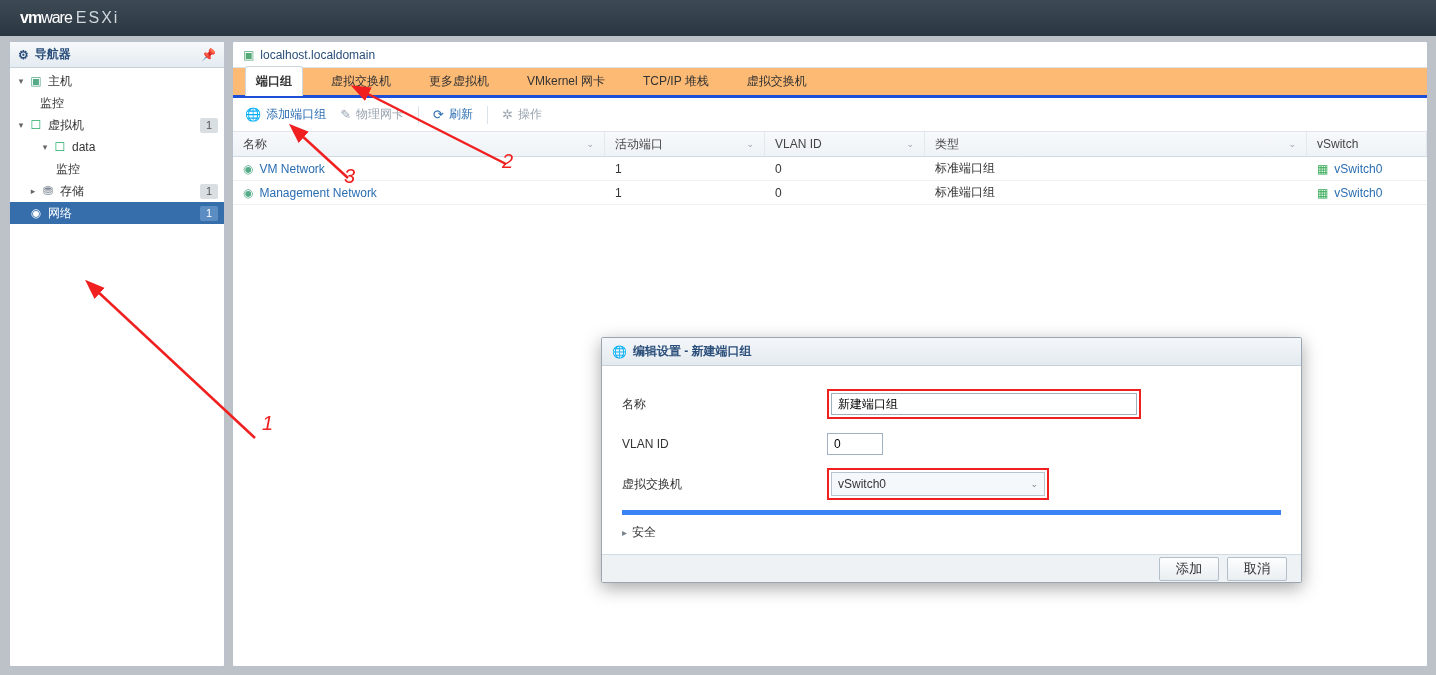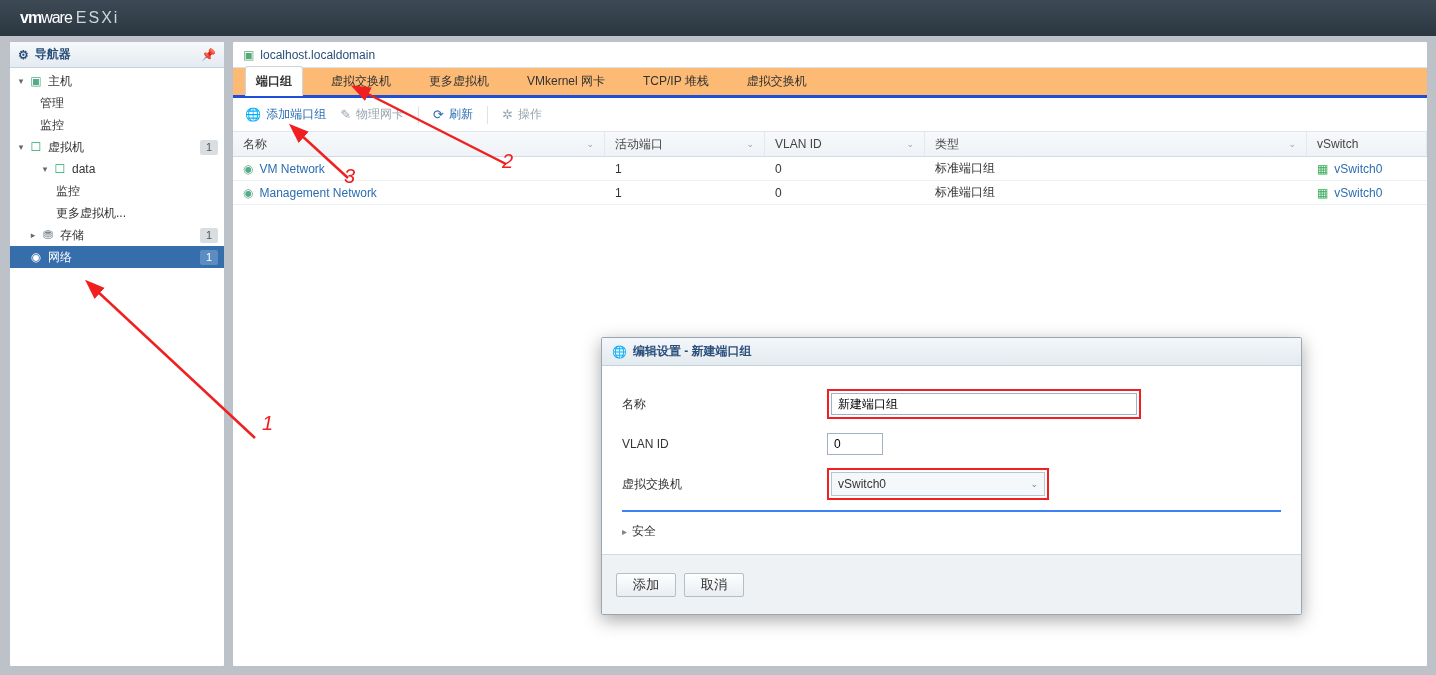--- a/index.html
+++ b/index.html
@@ -68,23 +68,23 @@
 .frow { display: flex; align-items: center; height: 40px; }
 .frow .flabel { width: 205px; color: #333; }
 .frow .fval { flex: 1; display: flex; align-items: center; }
 .finput { width: 306px; height: 22px; border: 1px solid #9fb1c3; padding: 0 6px; font-size: 12px; }
 .finput.small { width: 56px; }
 .fselect { width: 214px; height: 24px; border: 1px solid #b8c4cf; background: #f5f8fa; padding: 0 6px; display: flex; align-items: center; justify-content: space-between; color: #333; }
 .fselect .arr { color: #7a8590; font-size: 9px; }
 .anno-red { color: #f02020; font-size: 18px; margin-left: 24px; }
 .hl-red { border: 2px solid #f02020; padding: 2px; }
 .hl-wrap { display: inline-flex; align-items: flex-end; }
-.frow.sep { border-top: 2px solid #3b82f6; margin-top: 6px; }
+.frow.sep { border-top: 5px solid #3b82f6; margin-top: 6px; }
 .frow.sep .flabel::before { content: "▸"; margin-right: 5px; color: #7a8590; font-size: 10px; }
-.dlg-foot { height: 60px; background: #eef2f5; border-top: 1px solid #d3dbe2; display: flex; align-items: center; justify-content: flex-start; padding: 0 14px; gap: 8px; }
+.dlg-foot { height: 28px; background: #eef2f5; border-top: 1px solid #d3dbe2; display: flex; align-items: center; justify-content: flex-end; padding: 0 14px; gap: 8px; }
 .btn { min-width: 60px; height: 24px; background: linear-gradient(#fdfefe,#e9eef2); border: 1px solid #b3bec8; border-radius: 2px; color: #333; cursor: pointer; padding: 0 14px; }
 
 .arrow-svg { position: absolute; pointer-events: none; }
 .arrow-num { position: absolute; color: #f02020; font-size: 20px; font-style: italic; }
 </style>
 </head>
 <body>
 
 <div class="topbar">
   <span class="logo-vm">
@@ -100,42 +100,36 @@
     <span>导航器</span>
     <span class="pin">📌</span>
   </div>
   <div class="tree">
     <div class="tree-row">
       <span class="twisty">▾</span>
       <span class="ico icon-host">▣</span>
       <span class="lbl">主机</span>
     </div>
     <div class="tree-row indent1">
-        <span class="lbl">管理</span>
-      </div>
-    <div class="tree-row indent1">
         <span class="lbl">监控</span>
       </div>
 
     <div class="tree-row">
       <span class="twisty">▾</span>
       <span class="ico icon-vm">☐</span>
       <span class="lbl">虚拟机</span>
       <span class="badge">1</span>
     </div>
     <div class="tree-row indent1">
       <span class="twisty">▾</span>
       <span class="ico icon-vm">☐</span>
       <span class="lbl">data</span>
     </div>
     <div class="tree-row indent2">
         <span class="lbl">监控</span>
-      </div>
-    <div class="tree-row indent2">
-        <span class="lbl">更多虚拟机...</span>
       </div>
 
     <div class="tree-row noarrow" style="padding-left:18px">
       <span class="twisty">▸</span>
       <span class="ico icon-store">⛃</span>
       <span class="lbl">存储</span>
       <span class="badge">1</span>
     </div>
     <div class="tree-row selected" style="padding-left:18px">
       <span class="ico icon-net">◉</span>

